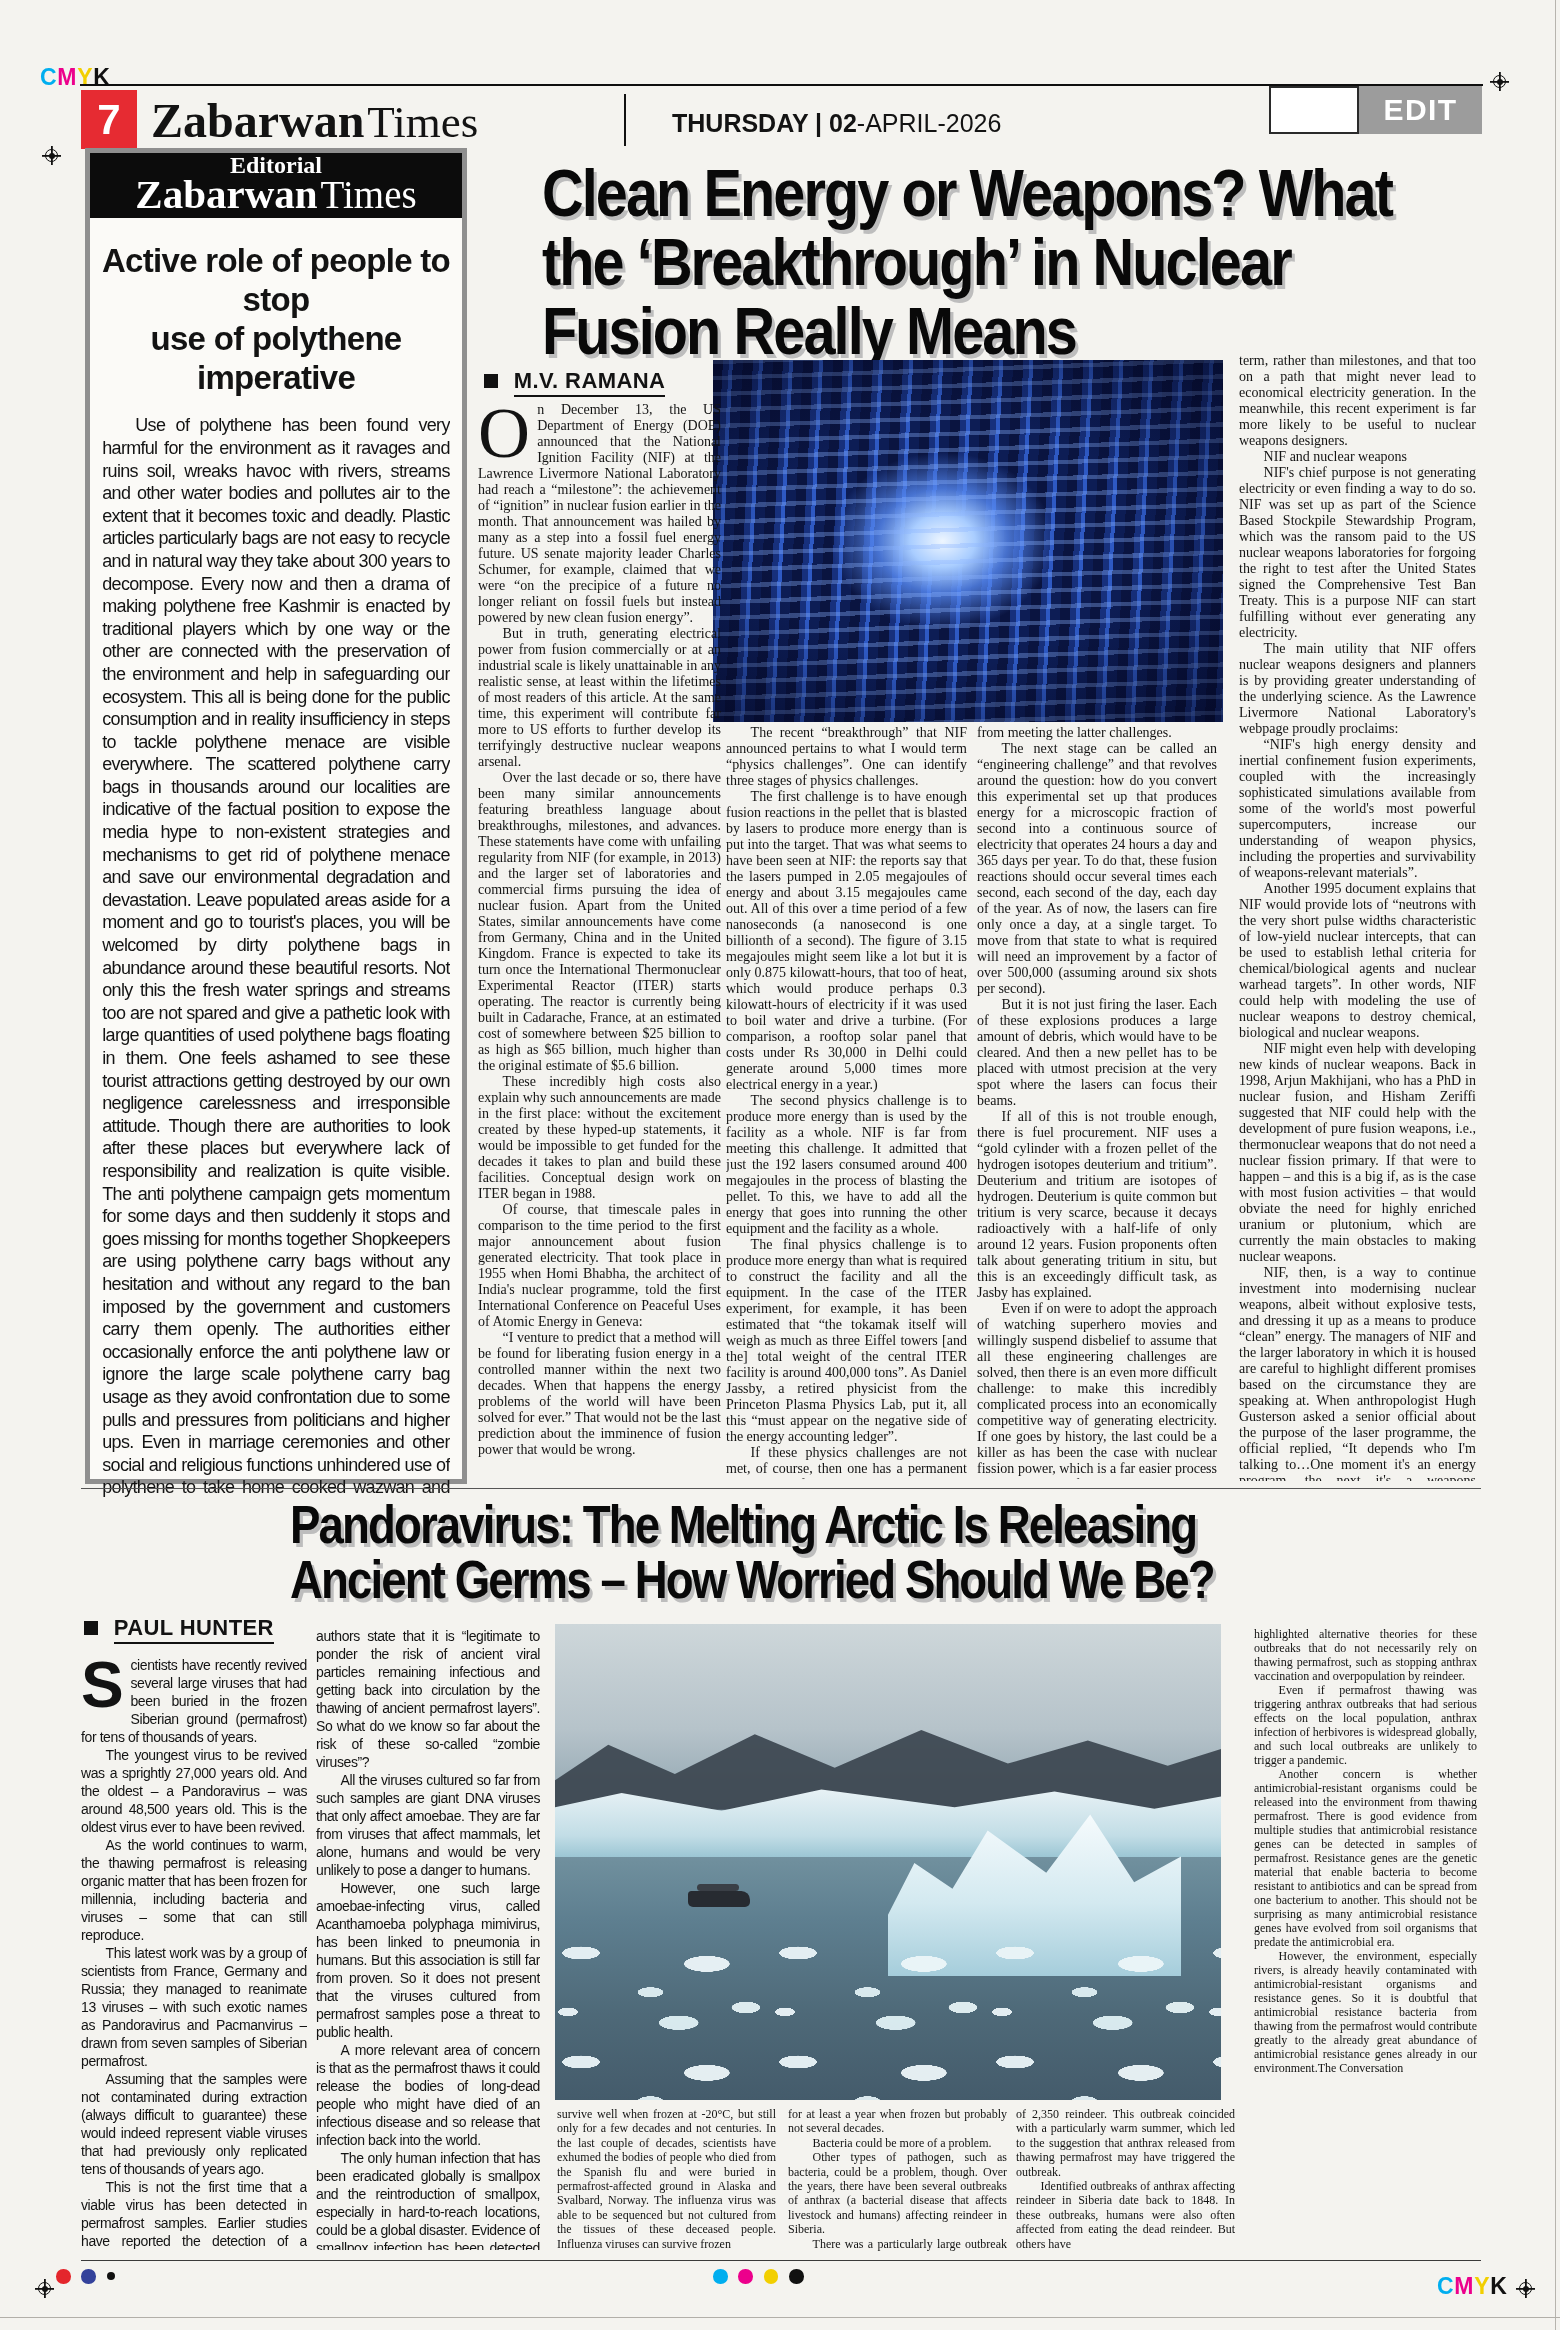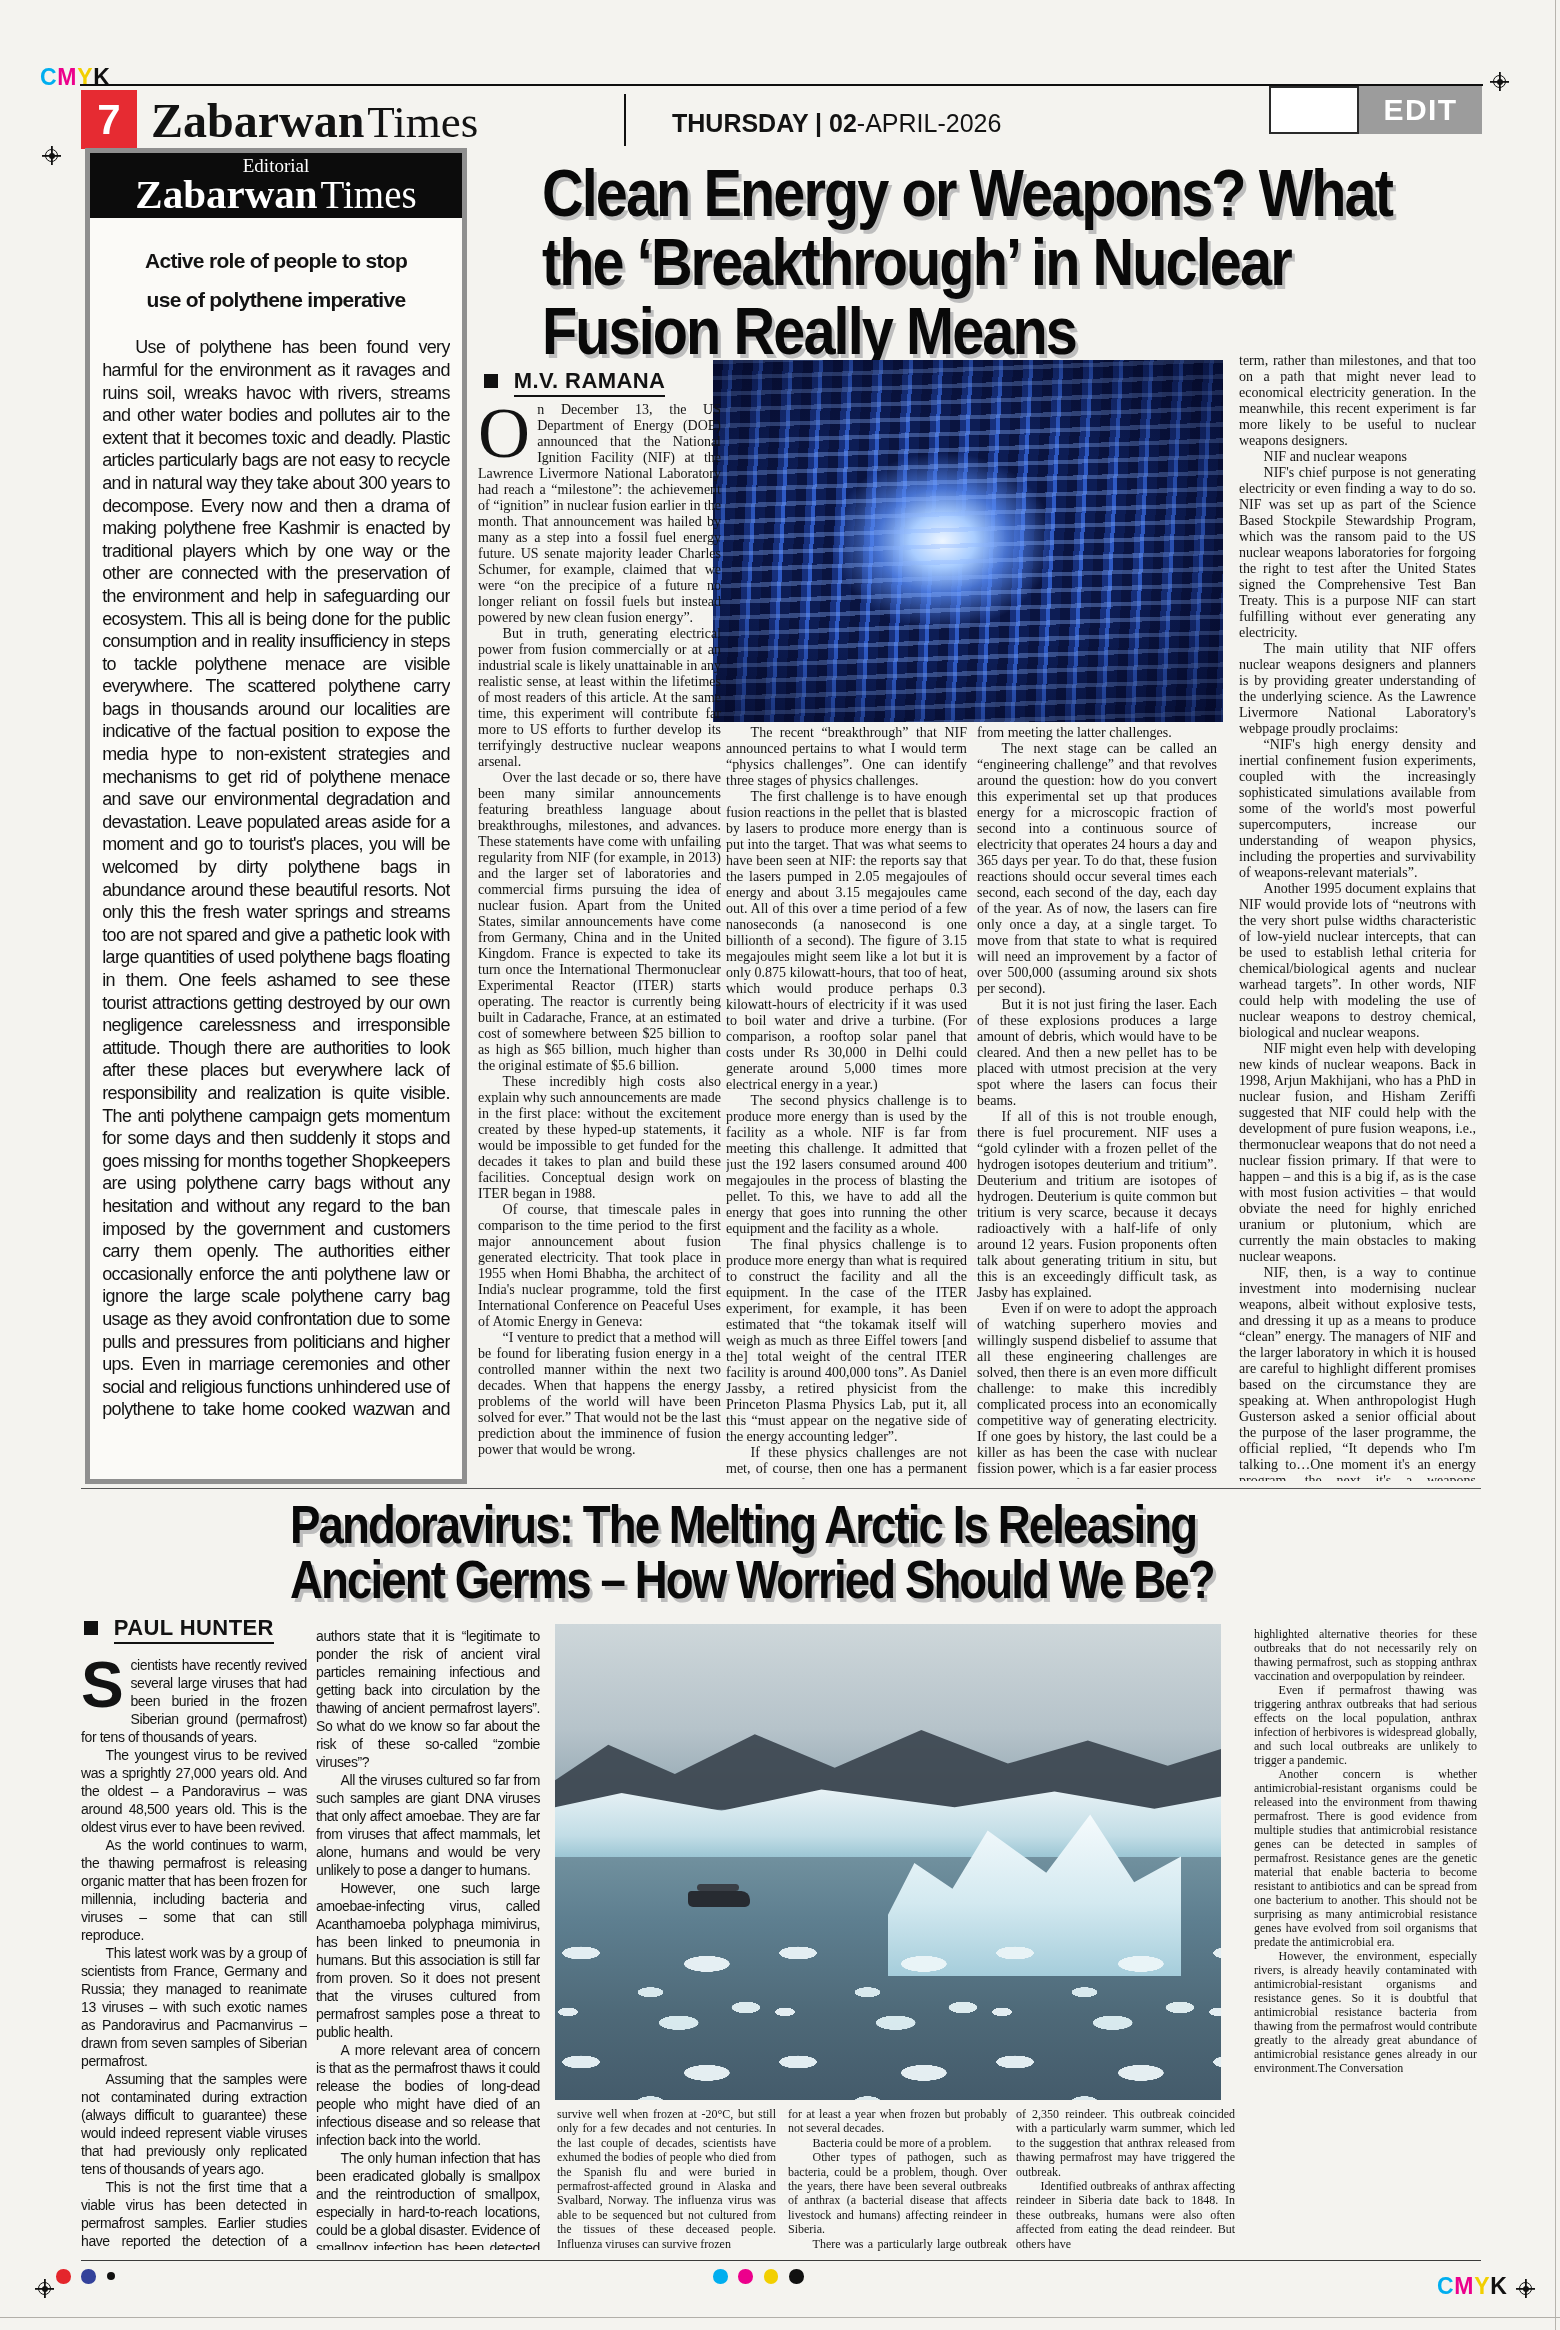--- a/index.html
+++ b/index.html
@@ -29,26 +29,26 @@
   .dateline .dl-b{font-weight:900;}
   .dateline .dl-r{font-weight:400;}
   .edit-blank{left:1269px;top:86px;width:90px;height:48px;background:#fff;border:2.2px solid #2a2a2a;box-sizing:border-box;}
   .edit-box{left:1359px;top:86px;width:123px;height:48px;background:#9c9c9c;color:#fff;
             font-family:"Liberation Sans",sans-serif;font-weight:900;font-size:30px;letter-spacing:1.4px;
             display:flex;align-items:center;justify-content:center;}
 
   
   .ed-wrap{left:85px;top:148px;width:382px;height:1336px;border:5px solid #8f8f8f;background:#fbfaf7;box-sizing:border-box;}
   .ed-black{height:65px;background:#0c0c0c;color:#fff;text-align:center;padding-top:2.9px;box-sizing:border-box;}
-  .ed-kicker{font-weight:400;font-size:19px;line-height:19px;}
+  .ed-kicker{font-weight:700;font-size:24px;line-height:19px;}
   .ed-mast{white-space:nowrap;line-height:39px;}
   .ed-mast .b{font-weight:700;font-size:41px;}
   .ed-mast .l{font-weight:400;font-size:39px;}
   .ed-headline{margin-top:23px;text-align:center;font-family:"Liberation Sans",sans-serif;
-               font-weight:800;font-size:21px;line-height:39px;letter-spacing:-0.7px;}
+               font-weight:800;font-size:33px;line-height:39px;letter-spacing:-0.7px;}
   .ed-headline span{display:block;}
   .ed-body{margin:17.4px 12.3px 0 12.3px;font-family:"Liberation Sans",sans-serif;font-size:18px;
            line-height:22.6px;letter-spacing:-0.7px;text-align:justify;text-indent:33px;
            height:1086px;overflow:hidden;}
 
   
   .bighead{font-family:"Liberation Sans",sans-serif;font-weight:900;color:#090909;text-align:left;}
   .bighead span{display:block;white-space:nowrap;transform:scaleX(0.86);transform-origin:50% 50%;
                 text-shadow:3.6px 3.6px 0 #bdbdbd;letter-spacing:-2.2px;}
   .fusion-head{left:471px;top:158px;width:1013px;font-size:67px;line-height:69px;}

